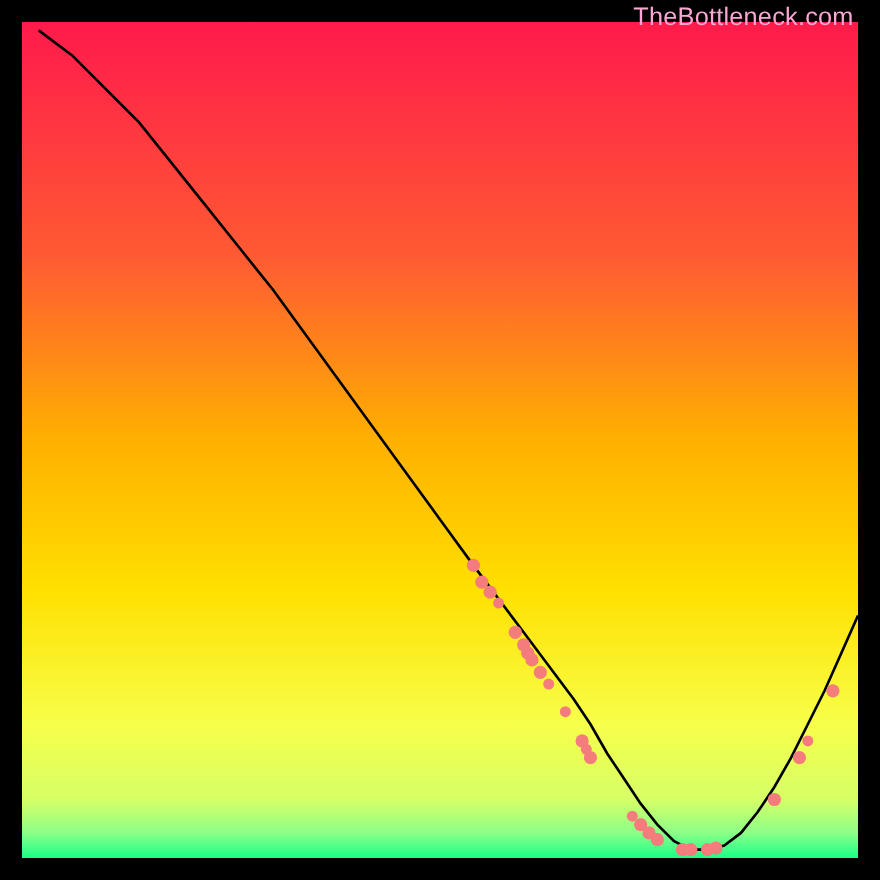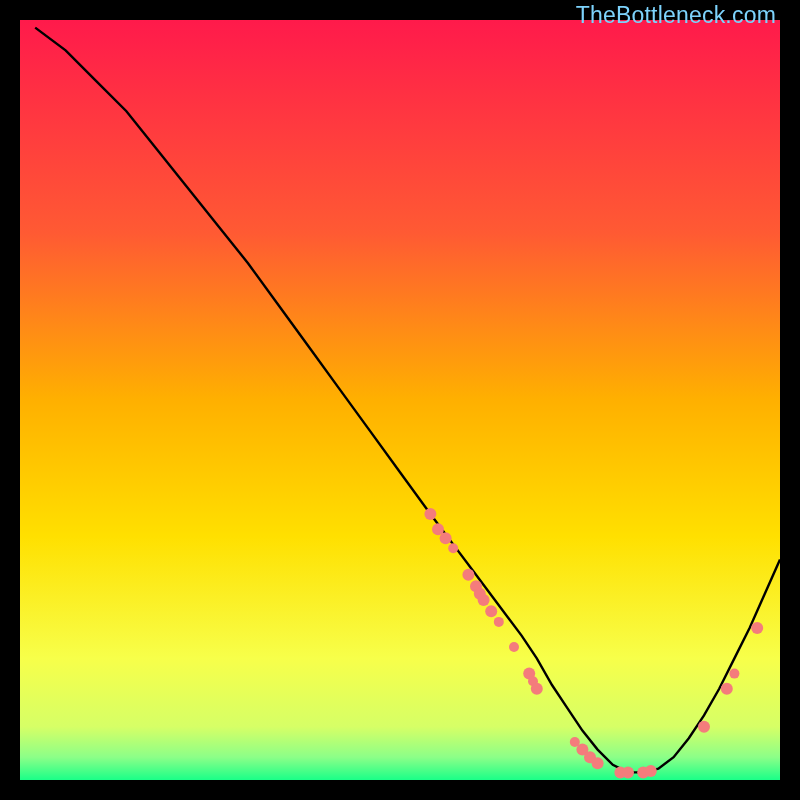--- a/index.html
+++ b/index.html
@@ -22,21 +22,21 @@
     position: absolute;
     left: 0;
     top: 0;
     width: 760px;
     height: 760px;
   }
   .watermark {
     position: absolute;
     top: 2px;
     right: 24px;
-    color: #7dd3fc;
+    color: #f9a8d4;
     font-family: Arial, Helvetica, sans-serif;
     font-size: 23px;
     letter-spacing: 0.2px;
     font-weight: 500;
   }
   svg { display: block; }
 </style>
 </head>
 <body>
 

